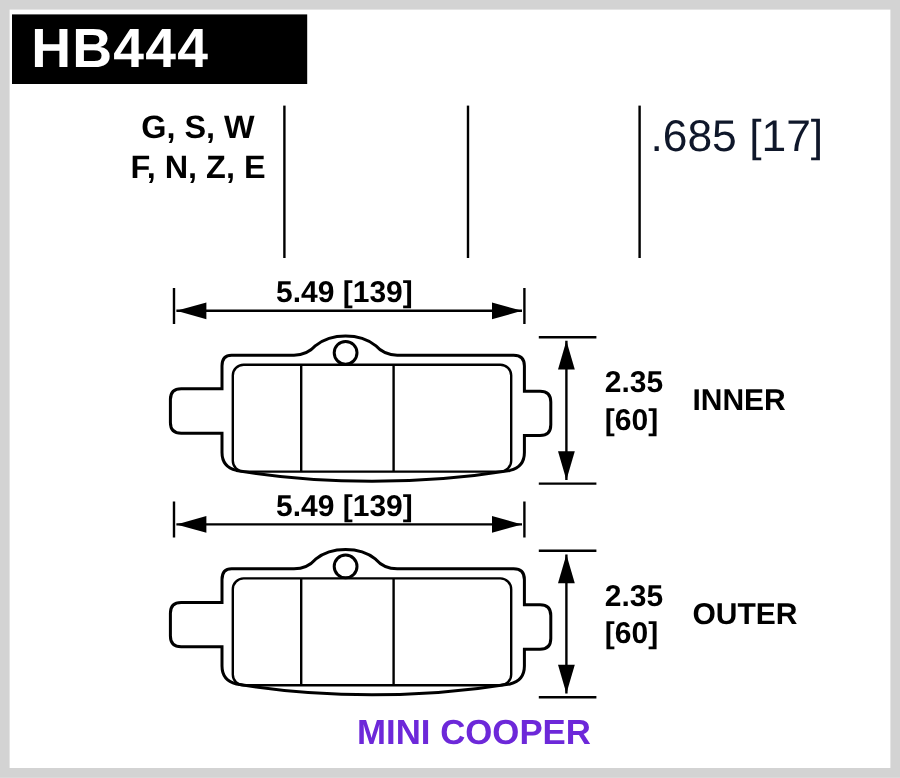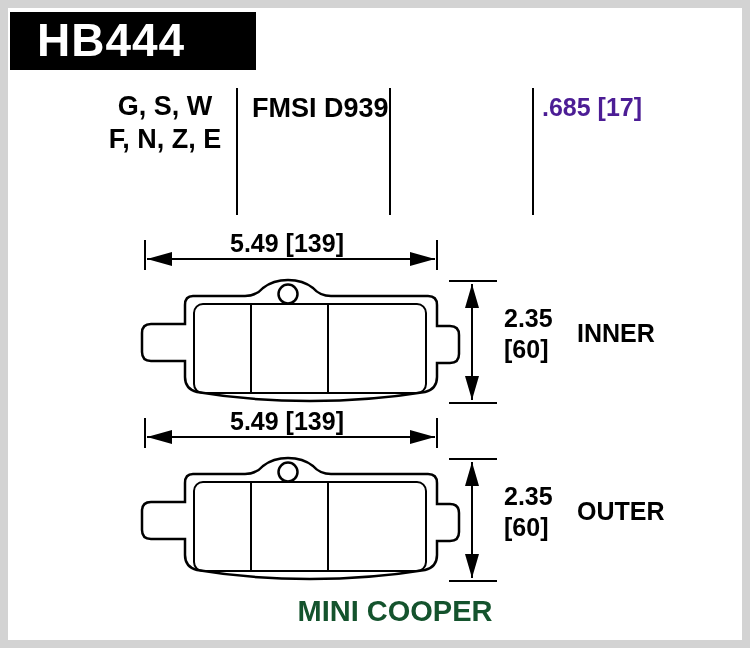--- a/index.html
+++ b/index.html
@@ -19,21 +19,21 @@
   }
   .partbox {
     position: absolute;
     left: 10px; top: 12px;
     width: 246px; height: 58px;
     background: #000000;
     color: #ffffff;
     font-weight: bold;
     font-size: 46px;
     line-height: 57px;
-    padding-left: 27px;
+    padding-left: 16px;
     box-sizing: border-box;
     letter-spacing: 1px;
   }
   .compounds {
     position: absolute;
     left: 100px; top: 90px;
     width: 130px;
     text-align: center;
     font-weight: bold;
     font-size: 27px;
@@ -43,23 +43,23 @@
   .fmsi {
     position: absolute;
     left: 252px; top: 93px;
     font-weight: bold;
     font-size: 27px;
     color: #000;
   }
   .thickness {
     position: absolute;
     left: 542px; top: 93px;
-    font-weight: bold;
-    font-size: 25px;
-    color: #4c1d95;
+    font-weight: normal;
+    font-size: 37px;
+    color: #0f172a;
   }
   .vline {
     position: absolute;
     top: 88px;
     width: 2px;
     height: 127px;
     background: #000;
   }
   .vline1 { left: 236px; }
   .vline2 { left: 389px; }
@@ -70,21 +70,21 @@
     width: 750px;
     height: 380px;
   }
   .footer {
     position: absolute;
     left: 115px; top: 595px;
     width: 560px;
     text-align: center;
     font-weight: bold;
     font-size: 29px;
-    color: #14532d;
+    color: #6d28d9;
   }
   .dimtext {
     font-family: "Liberation Sans", sans-serif;
     font-weight: bold;
     font-size: 25px;
     fill: #000;
   }
 </style>
 </head>
 <body>
@@ -94,21 +94,20 @@
 
   <div class="partbox">
     <span>HB444</span>
   </div>
 
   <div class="compounds">
     <div>G, S, W</div>
     <div>F, N, Z, E</div>
   </div>
 
-  <div class="fmsi">FMSI D939</div>
 
   <div class="thickness">.685 [17]</div>
 
   <div class="vline vline1"></div>
   <div class="vline vline2"></div>
   <div class="vline vline3"></div>
 
   <svg class="diagram" viewBox="0 228 750 380">
     <defs>
       <g id="pad">

